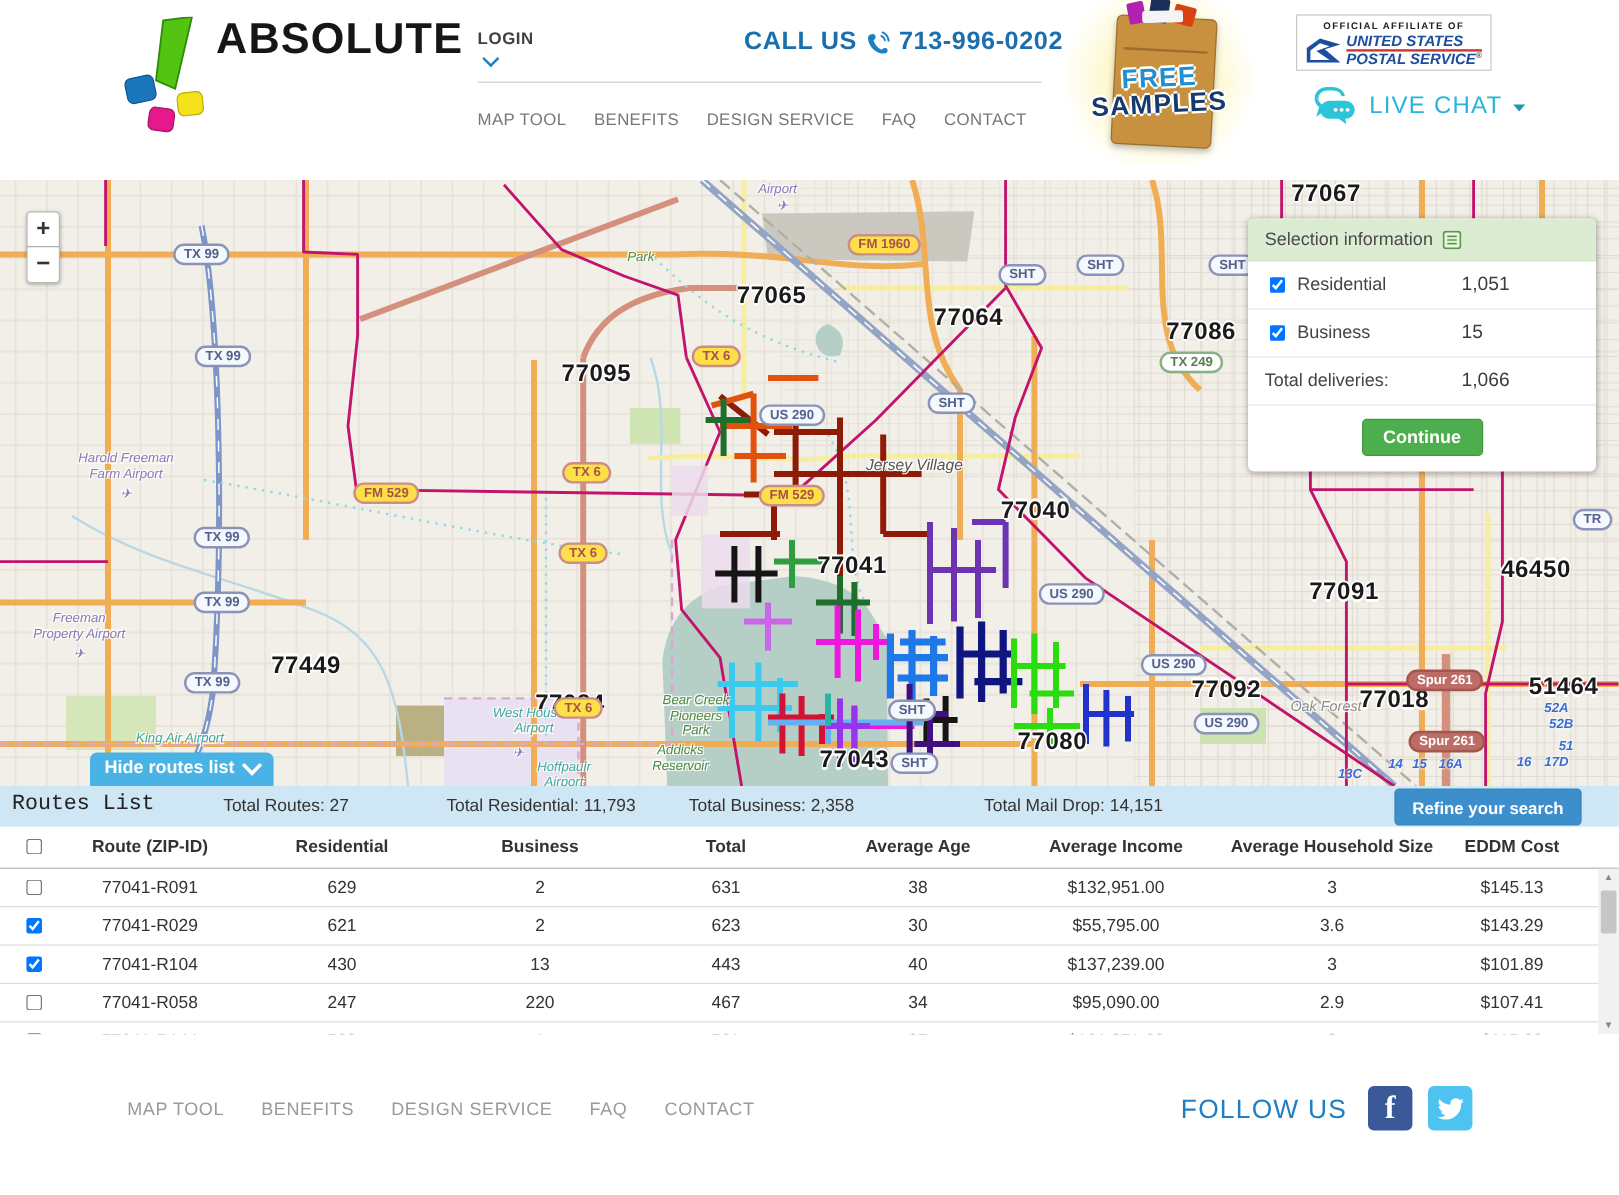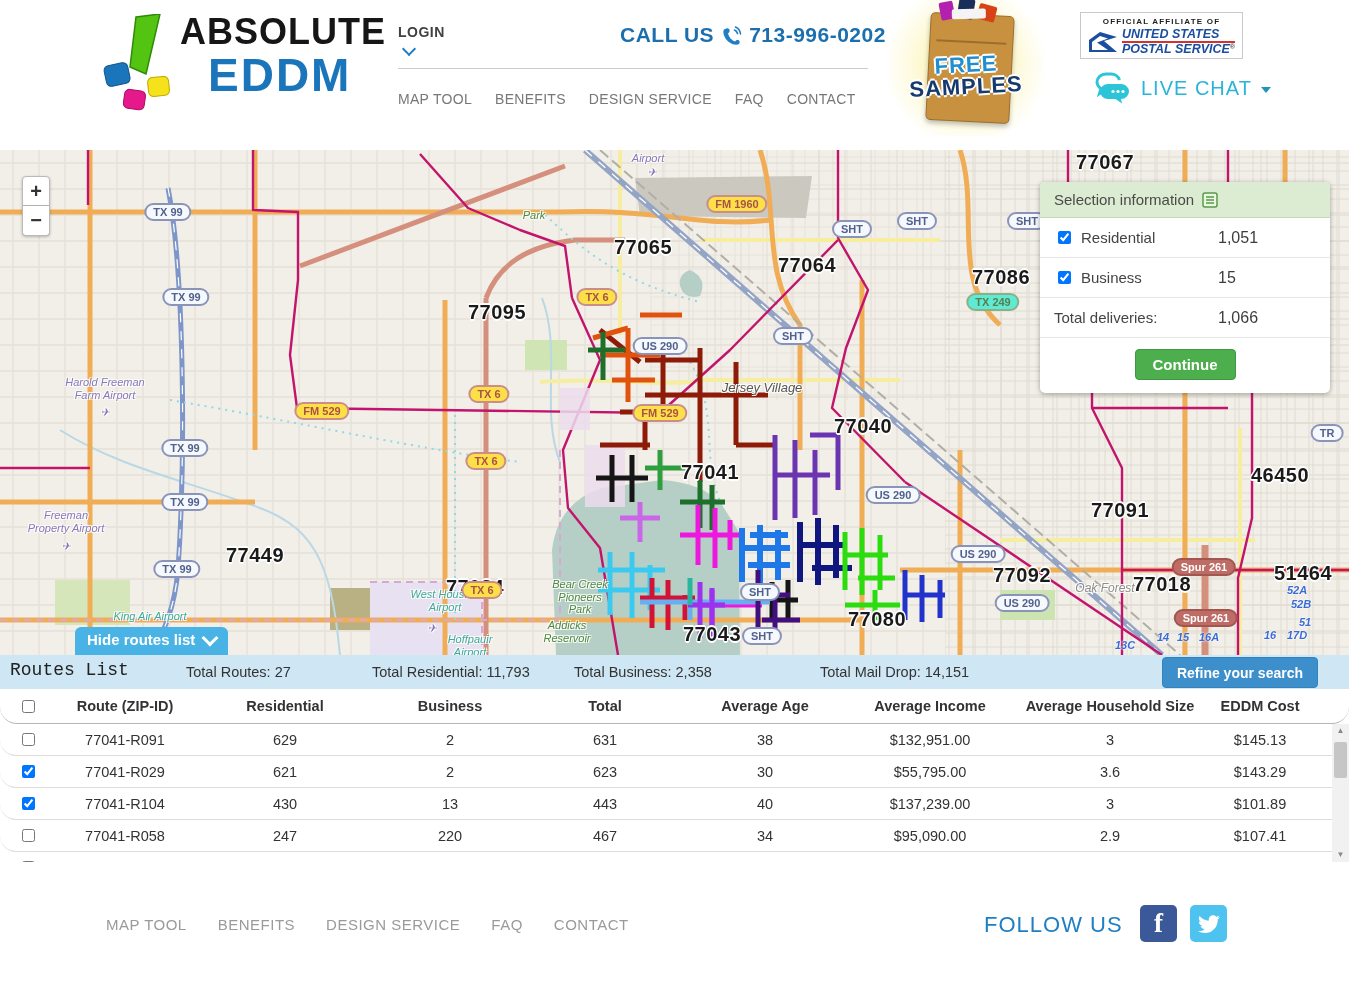--- a/index.html
+++ b/index.html
@@ -48,21 +48,21 @@
        text-shadow:-1px -1px 0 #fff,1px -1px 0 #fff,-1px 1px 0 #fff,1px 1px 0 #fff,0 2px 0 #fff,0 -2px 0 #fff;}
   .place{position:absolute;transform:translate(-50%,-50%);font-style:italic;font-size:11px;color:#7b7b7b;text-align:center;line-height:1.15;white-space:pre-line;
        text-shadow:-1px -1px 0 #fdfcf8,1px -1px 0 #fdfcf8,-1px 1px 0 #fdfcf8,1px 1px 0 #fdfcf8;}
   .place.airport{color:#8678bd;}
   .place.green{color:#4c8a44;}
   .place.big{font-size:13px;color:#555;}
   .place.gray{color:#8d8d8d;font-size:12px;}
   .shield{position:absolute;transform:translate(-50%,-50%);font-size:11px;font-weight:bold;padding:1px 7px;border-radius:10px;border:2px solid;white-space:nowrap;}
   .sh-blue{color:#53618d;border-color:#8a94b8;background:#f5f8fc;}
   .sh-red{color:#a8524a;border-color:#cb8d87;background:#fde047;}
-  .sh-green{color:#567f4e;border-color:#8ab185;background:#5eead4;}
+  .sh-green{color:#567f4e;border-color:#8ab185;background:#ffffff;}
   .sh-fill{color:#fff;border-color:#a3554f;background:#bd6d66;}
   .exit{position:absolute;transform:translate(-50%,-50%);font-size:11px;font-weight:bold;font-style:italic;color:#3b6bd6;
        text-shadow:0 0 2px #fff,0 0 2px #fff;}
   
   .zoomctl{position:absolute;left:22px;top:26px;width:28px;}
   .zbtn{width:28px;height:30px;background:#fff;border:1px solid #b9b9b9;box-sizing:border-box;font-size:20px;font-weight:bold;color:#333;
         display:flex;align-items:center;justify-content:center;cursor:pointer;box-shadow:0 1px 3px rgba(0,0,0,.25);}
   .zbtn.in{border-radius:4px 4px 0 0;}
   .zbtn.out{border-radius:0 0 4px 4px;border-top:none;}
   
@@ -89,21 +89,21 @@
   .hr-chev{width:9px;height:9px;border-right:3px solid #fff;border-bottom:3px solid #fff;transform:rotate(45deg);margin-top:-4px;}
 
   
   .stats{position:absolute;top:655px;left:0;width:1349px;height:34px;background:#cfe6f4;}
   .routes-title{position:absolute;left:10px;top:5px;font-size:18px;color:#222;font-family:Liberation Mono, monospace;}
   .stat{position:absolute;top:9px;font-size:14.5px;color:#333;}
   .btn-refine{position:absolute;right:31px;top:2px;height:29px;background:#3d8fcc;border:1px solid #3381bd;color:#fff;
               border-radius:4px;font-size:14px;font-weight:bold;padding:0 14px;display:flex;align-items:center;cursor:pointer;}
   .table-wrap{position:absolute;top:689px;left:0;width:1349px;height:173px;background:#fff;overflow:hidden;}
   .trow,.thead{display:grid;grid-template-columns:55px 140px 180px 150px 160px 160px 170px 190px 110px;
-        align-items:center;height:31px;font-size:14.5px;color:#333;text-align:center;border-bottom:1px solid #ddd;border-radius:17px;}
+        align-items:center;height:31px;font-size:14.5px;color:#333;text-align:center;border-bottom:1px solid #ddd;}
   .thead{height:34px;font-weight:bold;border-bottom:1px solid #b5b5b5;}
   .vscroll{position:absolute;right:0;top:35px;width:17px;height:138px;background:#f1f1f1;}
   .varrow{position:absolute;left:0;width:17px;height:14px;font-size:8px;color:#888;text-align:center;line-height:14px;}
   .vthumb{position:absolute;left:2px;top:18px;width:13px;height:36px;background:#c6c6c6;border-radius:2px;}
 
   
   .footer{position:absolute;top:862px;left:0;width:1349px;height:134px;background:#fff;}
   .fnav{position:absolute;left:106px;top:54px;display:flex;gap:31px;font-size:15px;color:#9a9a9a;letter-spacing:.5px;}
   .fnav span{cursor:pointer;}
   .follow{position:absolute;left:984px;top:50px;font-size:22px;color:#1f7fc4;letter-spacing:1px;}
@@ -117,21 +117,20 @@
 <div class="header">
   <div class="logo">
     <svg width="72" height="100" viewBox="0 0 72 100">
       <path d="M34,3 L58,0 L44,60 L28,53 Z" fill="#54c413" stroke="#2f8a07" stroke-width="1.5"></path>
       <rect x="3" y="50" width="24" height="21" rx="5" fill="#1b75bb" stroke="#0f5590" transform="rotate(-12 15 60)"></rect>
       <rect x="22" y="76" width="21" height="19" rx="5" fill="#e5198c" stroke="#a80f63" transform="rotate(8 32 85)"></rect>
       <rect x="46" y="63" width="21" height="19" rx="5" fill="#f5e21a" stroke="#bda900" transform="rotate(-6 56 72)"></rect>
     </svg>
     <div class="brand-text">
       <div class="brand-1">ABSOLUTE</div>
-      <div class="brand-2">EDDM</div>
     </div>
   </div>
   <div class="login">LOGIN</div>
   <div class="login-chev"></div>
   <div class="header-divider"></div>
   <div class="callus">
     <span>CALL US</span>
     <svg width="21" height="21" viewBox="0 0 21 21">
       <path d="M4,4 C9,1.5 10,7 7,8.5 C8,12.5 11,15.5 14,16.5 C15.5,13.5 20.5,15 18,19 C14.5,21 6.5,18.5 3.5,11.5 C1.5,6.5 2.5,4.7 4,4 Z" fill="#1f7fc4"></path>
       <path d="M13.5,5 A5,5 0 0 1 16.5,8.5 M14.5,2 A8.5,8.5 0 0 1 19.5,9" fill="none" stroke="#1f7fc4" stroke-width="1.6" stroke-linecap="round"></path>
@@ -304,21 +303,21 @@
     </g>
   </svg>
 
   <span class="zip" style="left:1105px;top:12px;">77067</span>
   <span class="zip" style="left:643px;top:97px;">77065</span>
   <span class="zip" style="left:807px;top:115px;">77064</span>
   <span class="zip" style="left:968px;top:127px;margin-left:33px;">77086</span>
   <span class="zip" style="left:497px;top:162px;">77095</span>
   <span class="zip" style="left:863px;top:276px;">77040</span>
   <span class="zip" style="left:710px;top:322px;">77041</span>
-  <span class="zip" style="left:1120px;top:360px;">77091</span>
+  <span class="zip" style="left:1120px;top:344px;">77091</span>
   <span class="zip" style="left:1280px;top:325px;">46450</span>
   <span class="zip" style="left:255px;top:405px;">77449</span>
   <span class="zip" style="left:475px;top:437px;">77084</span>
   <span class="zip" style="left:1022px;top:425px;">77092</span>
   <span class="zip" style="left:1162px;top:434px;">77018</span>
   <span class="zip" style="left:1303px;top:423px;">51464</span>
   <span class="zip" style="left:877px;top:469px;">77080</span>
   <span class="zip" style="left:712px;top:484px;">77043</span>
 
   <span class="place big" style="left:762px;top:238px;">Jersey Village</span>

